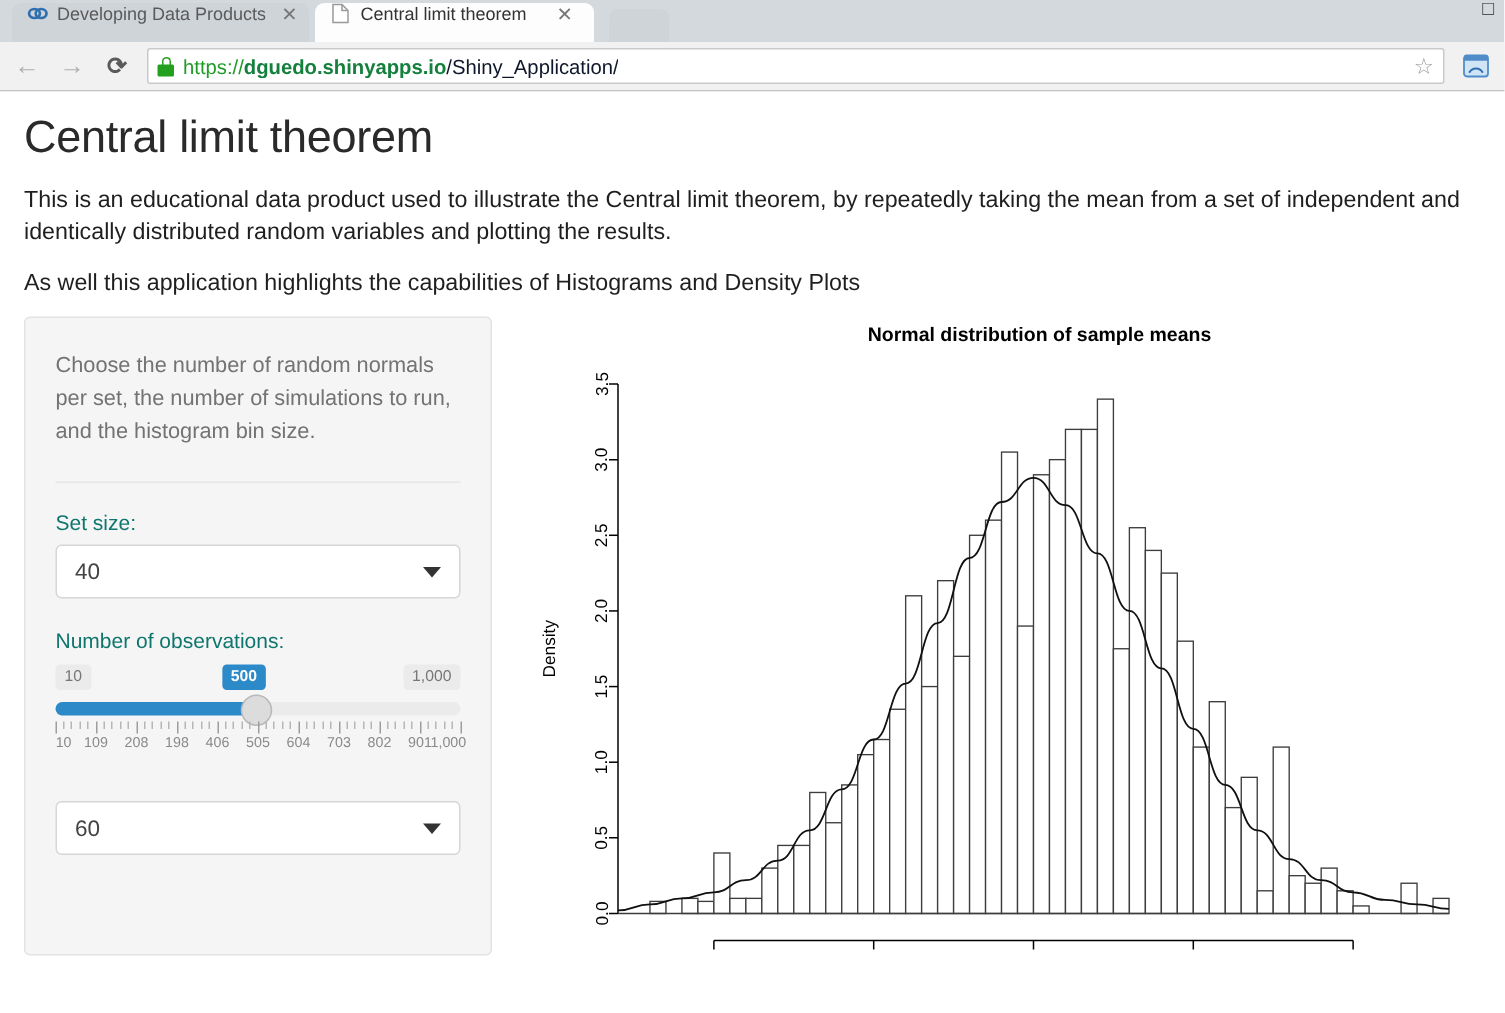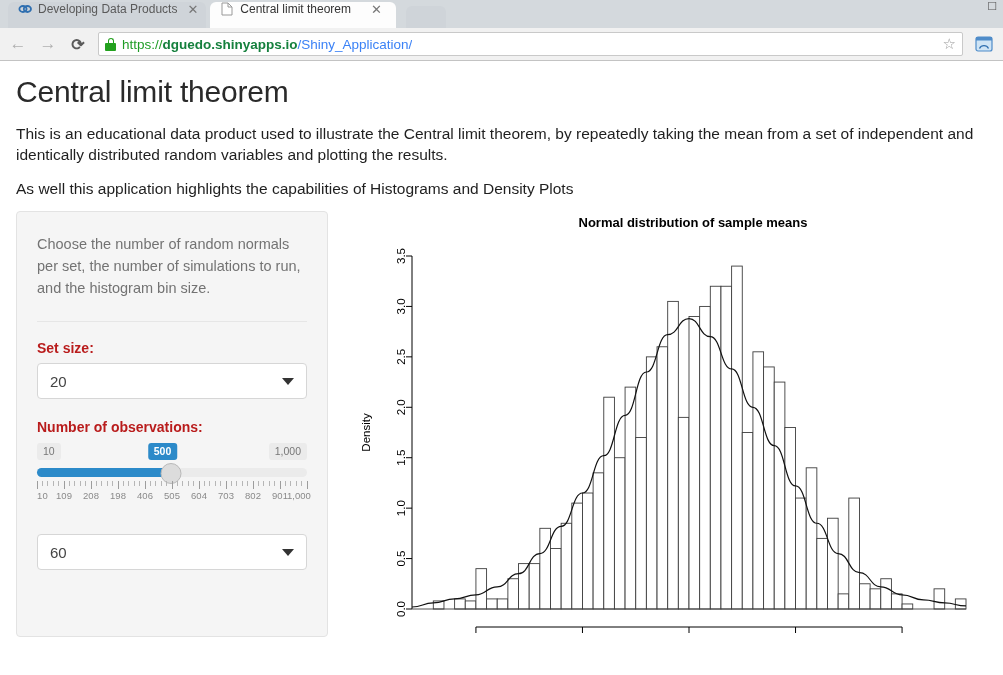--- a/index.html
+++ b/index.html
@@ -47,40 +47,40 @@
   .omnibox {
     flex:1; height:24px; background:#fff; border:1px solid #c9c9c9; border-radius:2px;
     display:flex; align-items:center; padding:0 6px; gap:6px;
   }
   .lock { width:11px; height:13px; position:relative; flex:0 0 11px; }
   .lock .body { position:absolute; bottom:0; width:11px; height:8px; background:#23a11e; border-radius:1px; }
   .lock .shackle { position:absolute; top:0; left:2.5px; width:6px; height:6px; border:1.6px solid #23a11e; border-bottom:none; border-radius:3px 3px 0 0; }
   .url { font-size:13.5px; white-space:nowrap; overflow:hidden; }
   .url .scheme { color:#1f9c26; }
   .url .host { color:#15803d; font-weight:bold; }
-  .url .path { color:#3b82f6; }
+  .url .path { color:#0f172a; }
   .star { margin-left:auto; color:#9a9a9a; font-size:15px; }
   .extbtn { width:22px; height:20px; display:flex; align-items:center; justify-content:center; }
 
   
   .page { padding:14px 16px 0 16px; background:#fff; height:611px; }
   h1.title { font-size:30px; font-weight:normal; color:#2a2a2a; margin:0 0 14px 0; letter-spacing:-0.2px; }
   p.lede { font-size:15.5px; color:#1f1f1f; line-height:1.38; margin:0 0 12px 0; max-width:985px; }
 
   .row { display:flex; gap:26px; margin-top:12px; }
 
   
   .sidepanel {
     width:312px; flex:0 0 312px; background:#f5f5f5;
     border:1px solid #e3e3e3; border-radius:4px;
     padding:18px 20px 26px 20px; height:426px;
   }
   .helptext { font-size:14.5px; color:#737373; line-height:1.5; margin:4px 0 0 0; }
   .divider { height:1px; background:#e6e6e6; margin:22px 0 18px 0; }
-  .ctl-label { font-size:14px; font-weight:bold; color:#b91c1c; margin:0 0 7px 0; }
+  .ctl-label { font-size:14px; font-weight:normal; color:#0f766e; margin:0 0 7px 0; }
   .select {
     height:36px; background:#fff; border:1px solid #d6d6d6; border-radius:4px;
     display:flex; align-items:center; padding:0 12px;
     font-size:15px; color:#444;
   }
   .select .caret { margin-left:auto; width:0;height:0;border-left:6px solid transparent;border-right:6px solid transparent;border-top:7px solid #333; }
   .ctl-group { margin-bottom:4px; }
   .ctl-group.slidergroup { margin-top:20px; }
   .ctl-group.bins { margin-top:30px; }
 
@@ -176,21 +176,21 @@
 
     <div class="sidepanel">
 
       <p class="helptext">Choose the number of random normals per set, the number of simulations to run, and the histogram bin size.</p>
 
       <div class="divider"></div>
 
       <div class="ctl-group">
         <div class="ctl-label">Set size:</div>
         <div class="select">
-          <span>20</span>
+          <span>40</span>
           <span class="caret"></span>
         </div>
       </div>
 
       <div class="ctl-group slidergroup">
         <div class="ctl-label">Number of observations:</div>
 
         <div class="sl-tips">
           <span class="tip edge">10</span>
           <span class="tip cur">500</span>

